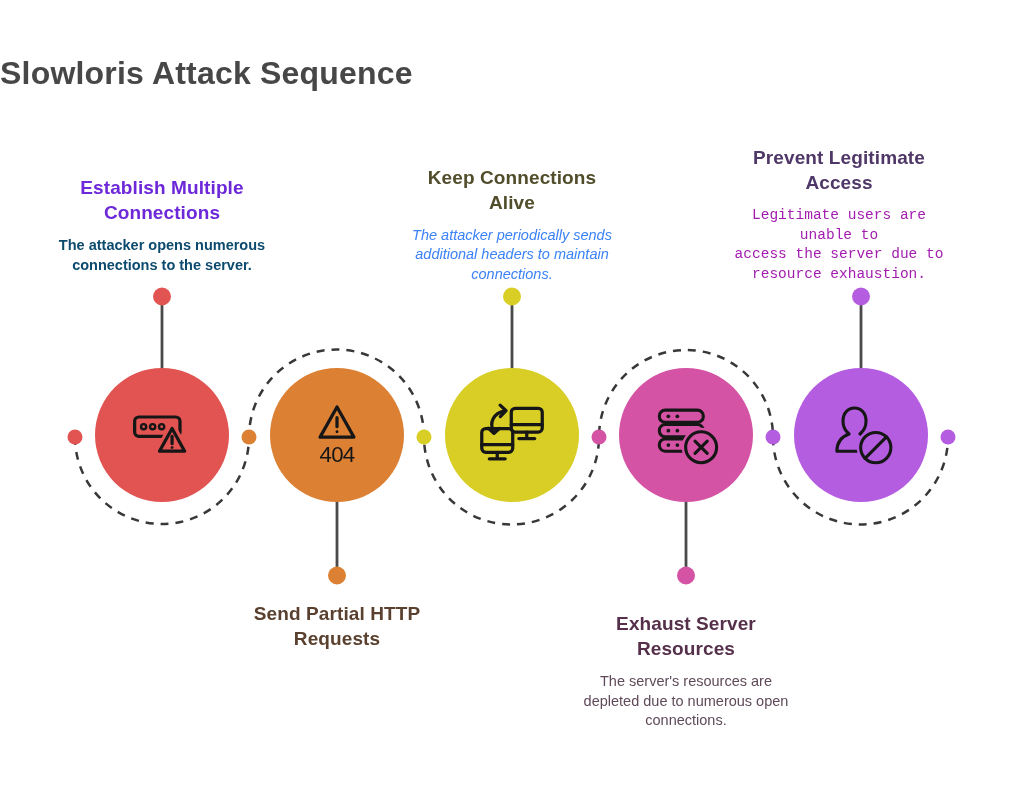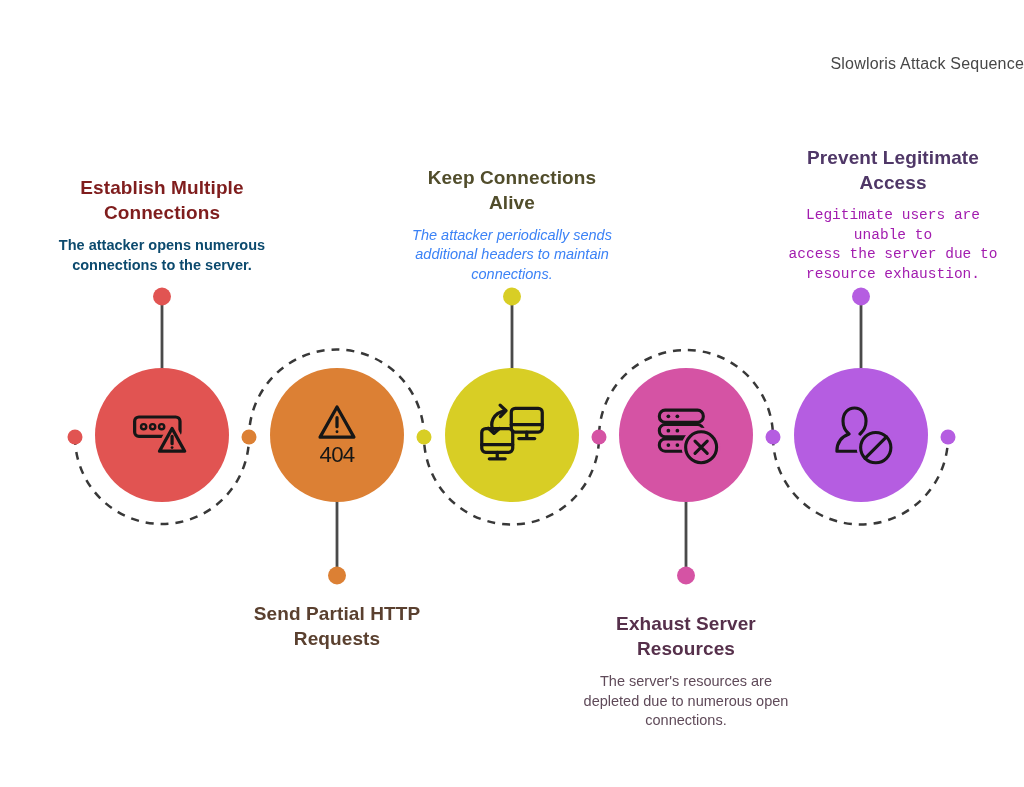--- a/index.html
+++ b/index.html
@@ -2,34 +2,34 @@
 <html><head>
 <meta charset="utf-8">
 <style>
   html,body { margin:0; padding:0; background:#ffffff; }
   .stage {
     position:relative; width:1024px; height:787px; background:#ffffff;
     font-family:"Liberation Sans", sans-serif; overflow:hidden;
   }
   .main-title {
     position:absolute; top:55px; left:0; width:100%;
-    margin:0; text-align:right;
-    font-size:16px; font-weight:normal; letter-spacing:0.2px;
+    margin:0; text-align:left;
+    font-size:32px; font-weight:bold; letter-spacing:0.2px;
   }
   .step-block { position:absolute; text-align:center; }
   .step-title {
     margin:0 0 11px 0; font-size:19px; font-weight:bold;
     line-height:25px; white-space:pre-line; letter-spacing:0.1px;
   }
   .step-desc {
     margin:0; font-size:14.5px; line-height:19.5px; white-space:pre-line;
   }
   #step-block-1 { left:42px;  width:240px; bottom:512px; }
   #step-block-3 { left:392px; width:240px; bottom:503px; }
-  #step-block-5 { left:778px; width:230px; bottom:503px; }
+  #step-block-5 { left:724px; width:230px; bottom:503px; }
   #step-block-2 { left:212px; width:250px; top:601px; }
   #step-block-4 { left:561px; width:250px; top:601px;margin-top:10px; }
   svg.diagram { position:absolute; left:0; top:0; }
   .i404 { font-family:"Liberation Sans", sans-serif; font-size:31px; letter-spacing:-1px; }
 </style>
 </head>
 <body>
 
 <div class="stage">
 
@@ -113,21 +113,21 @@
 
     <g transform="translate(825,399) scale(0.72)" fill="none" stroke-width="4.3" stroke-linecap="round" stroke-linejoin="round" stroke="#161616">
       <path d="M52,72.5 L16.5,72.5 C16.5,60 22,52.5 33.5,48.5 C26.5,43 25,36.5 25,30.5 C25,19.5 32,12.5 41,12.5 C50,12.5 57,19.5 57,30.5 C57,36.5 55.5,43 48.5,48.5 C52.5,50 55.5,52 57.5,55.5"></path>
       <circle cx="70.5" cy="67.5" r="21" stroke-width="11" stroke="#b55de1"></circle>
       <circle cx="70.5" cy="67.5" r="21" fill="#b55de1"></circle>
       <line x1="55.6" y1="82.4" x2="85.4" y2="52.6"></line>
     </g>
   </svg>
 
   <div class="step-block" id="step-block-1">
-    <h2 class="step-title" style="color: #7f1d1d;">Establish Multiple
+    <h2 class="step-title" style="color: #6d28d9;">Establish Multiple
 Connections</h2>
     <p class="step-desc" style="color: #0c4a6e; font-weight: bold;">The attacker opens numerous
 connections to the server.</p>
   </div>
 
   <div class="step-block" id="step-block-2">
     <h2 class="step-title" style="color: rgb(90, 64, 47);">Send Partial HTTP
 Requests</h2>
   </div>
 

